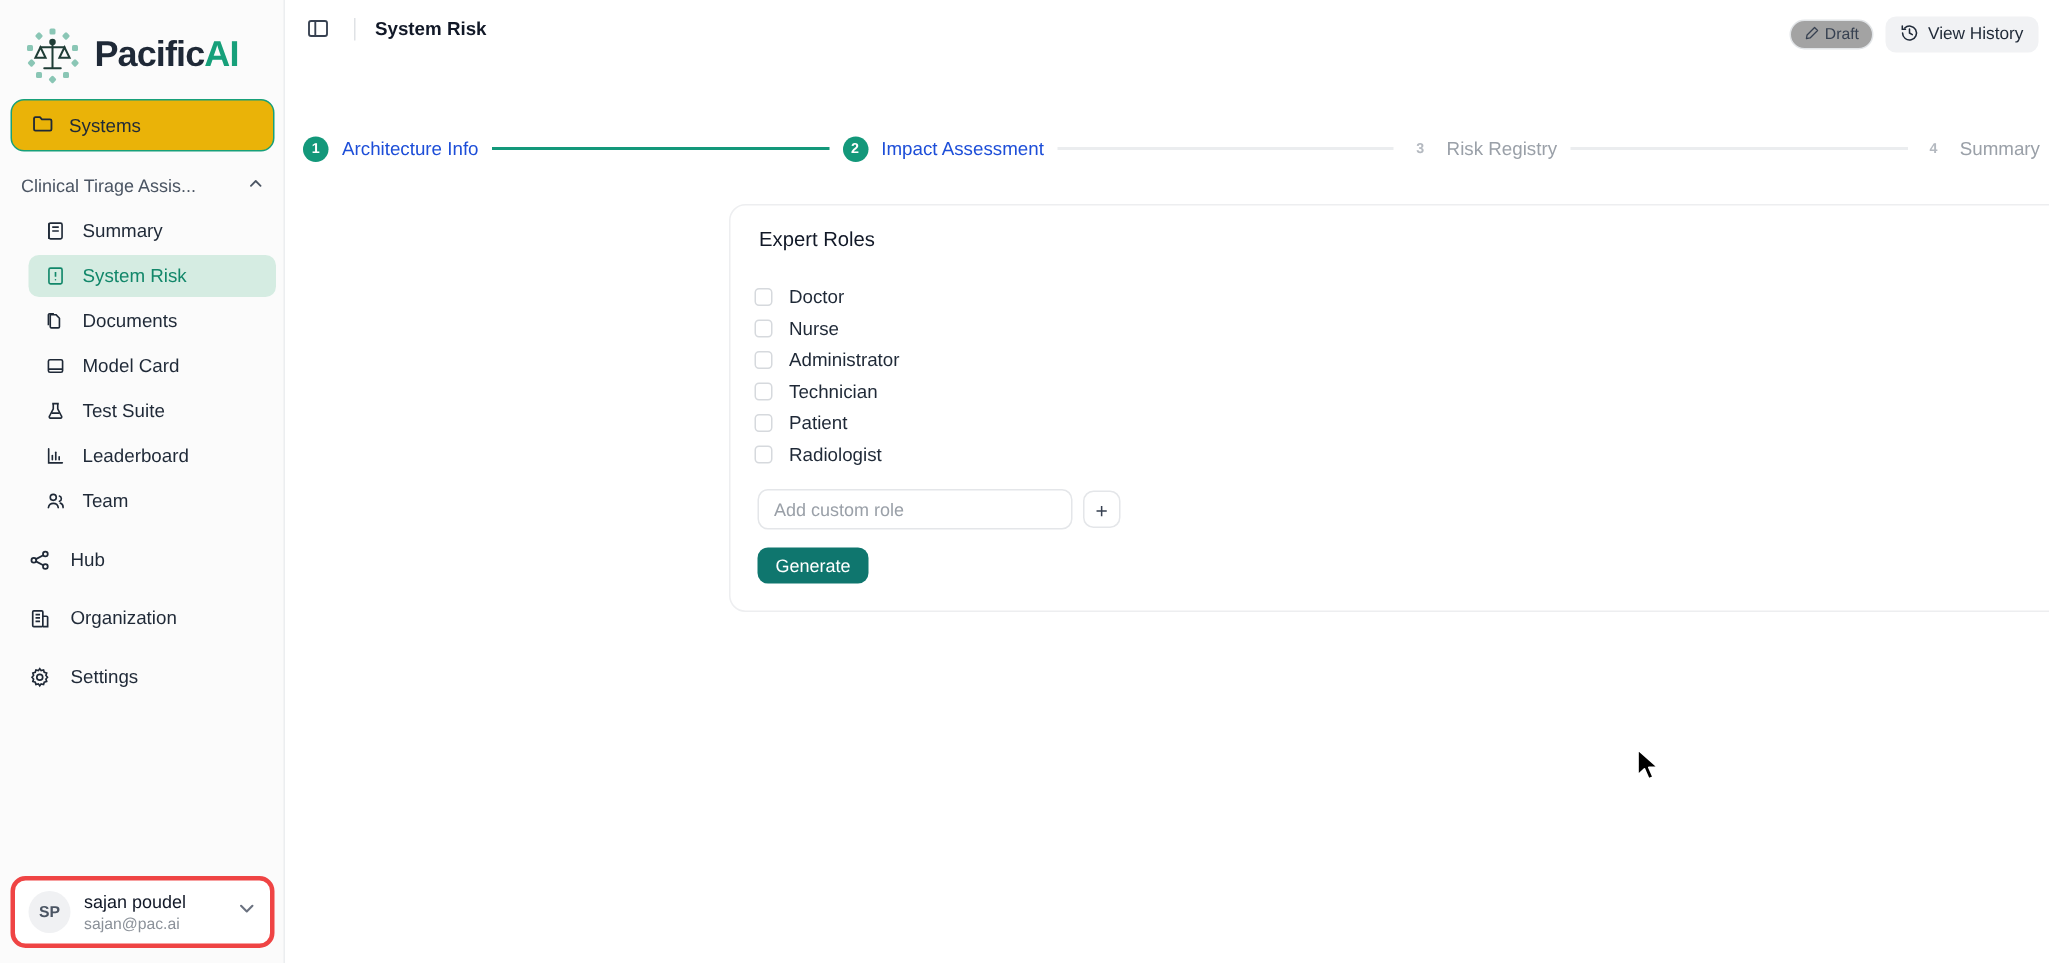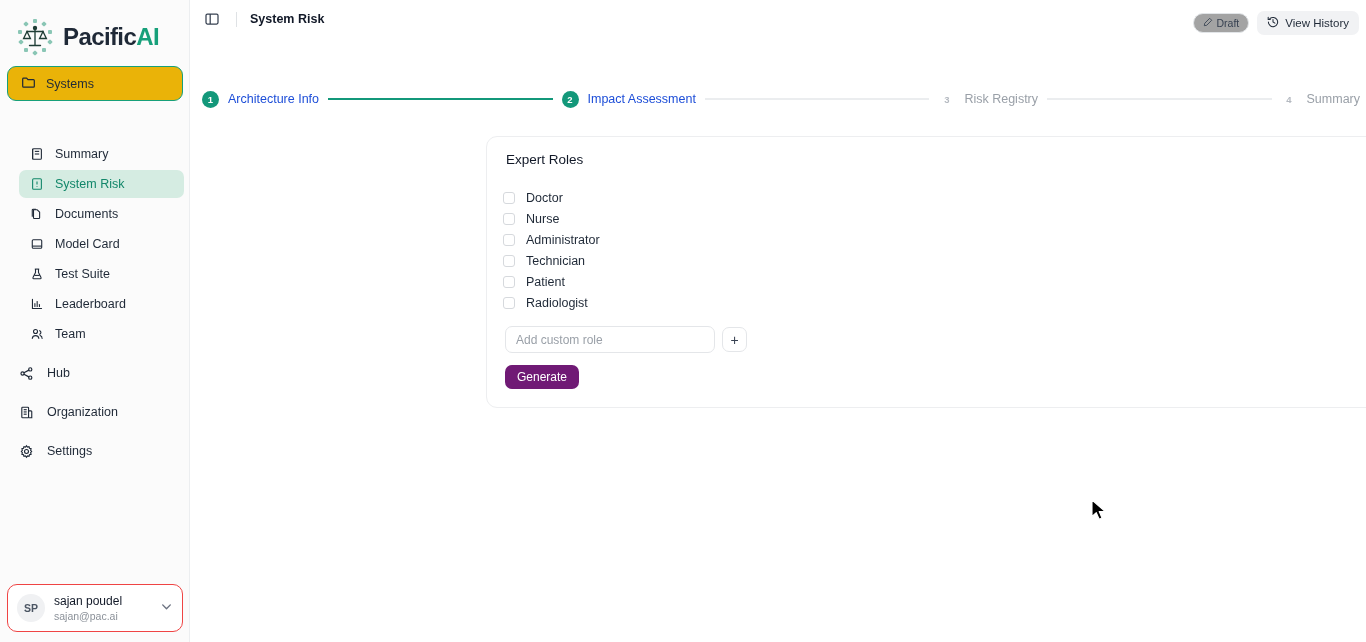--- a/index.html
+++ b/index.html
@@ -57,21 +57,21 @@
   }
   .nav-item.active { background: #d5ece2; color: #12876a; }
   .nav-item .ico { width: 15px; height: 15px; display: flex; align-items: center; justify-content: center; flex: 0 0 15px; }
 
   .nav-bottom { position: absolute; left: 14px; top: 358px; width: 170px; }
   .nav-bottom .nav-item { height: 30px; margin-bottom: 9px; padding-left: 5px; gap: 13px; }
 
   .user-card {
     position: absolute; left: 7px; bottom: 10px;
     width: 176px; height: 48px;
-    border: 1px solid #ef4444; border-radius: 10px;
+    border: 3px solid #ef4444; border-radius: 10px;
     background: #fff;
     display: flex; align-items: center; padding: 0 9px; gap: 9px;
     cursor: pointer;
   }
   .avatar {
     width: 28px; height: 28px; border-radius: 50%;
     background: #f0f1f3; color: #4b5563;
     display: flex; align-items: center; justify-content: center;
     font-size: 10.5px; font-weight: 600; flex: 0 0 28px;
   }
@@ -158,21 +158,21 @@
   }
   .custom-input::placeholder { color: #9aa0a8; }
   .add-btn {
     width: 25px; height: 25px; border: 1px solid #e4e6e9; border-radius: 7px;
     background: #fff; display: flex; align-items: center; justify-content: center;
     cursor: pointer; color: #374151; font-size: 14px; line-height: 1;
   }
   .generate-btn {
     position: absolute; left: 18px; top: 228px;
     height: 24px; padding: 0 12px;
-    background: #701a75; color: #ffffff;
+    background: #0f766e; color: #ffffff;
     border: none; border-radius: 7px;
     font-size: 12px; font-family: inherit; cursor: pointer;
     display: flex; align-items: center;
   }
 
   .cursor { position: absolute; left: 901px; top: 499px; pointer-events: none; }
 </style>
 </head>
 <body>
 
@@ -212,20 +212,28 @@
 
     <div class="systems-btn">
       <span>
         <svg width="15" height="15" viewBox="0 0 16 16" fill="none" stroke="#1f2937" stroke-width="1.3" stroke-linejoin="round">
           <path d="M1.8 4.2 A1 1 0 0 1 2.8 3.3 H6 l1.4 1.6 h5.8 a1 1 0 0 1 1 1 v6 a1 1 0 0 1 -1 1 H2.8 a1 1 0 0 1 -1 -1 Z"></path>
         </svg>
       </span>
       <span>Systems</span>
     </div>
 
+    <div class="project-row">
+      <span>Clinical Tirage Assis...</span>
+      <span>
+        <svg width="11" height="11" viewBox="0 0 12 12" fill="none" stroke="#4b5563" stroke-width="1.3" stroke-linecap="round" stroke-linejoin="round">
+            <path d="M2.5 7.5 L6 4 L9.5 7.5"></path>
+          </svg>
+      </span>
+    </div>
 
     <nav class="nav">
       <div class="nav-item">
         <span class="ico">
           <svg width="14" height="14" viewBox="0 0 16 16" fill="none" stroke="#1f2937" stroke-width="1.25">
               <rect x="3" y="2" width="10" height="12" rx="1.2"></rect>
               <line x1="5.5" y1="5" x2="10.5" y2="5"></line>
               <line x1="5.5" y1="8" x2="10.5" y2="8"></line>
               <line x1="3" y1="2" x2="3" y2="14"></line>
             </svg>

